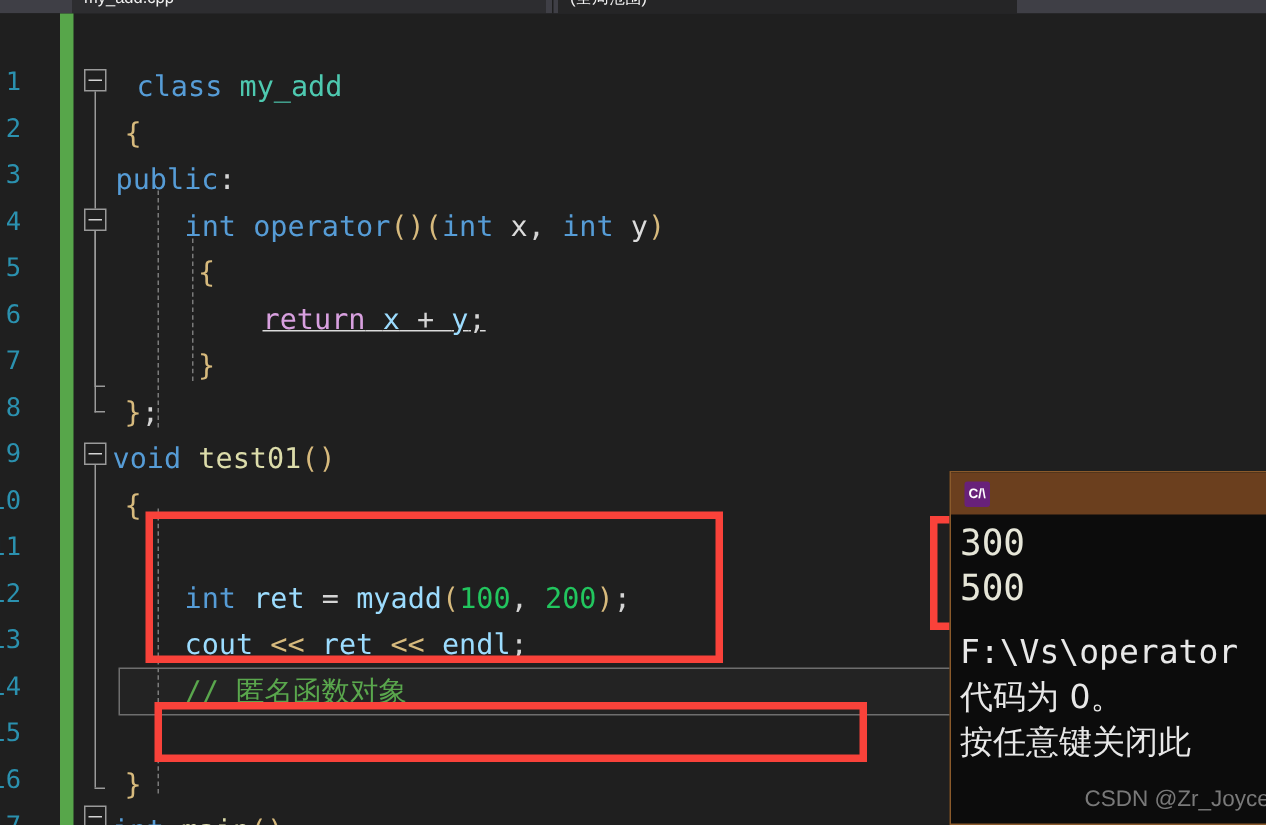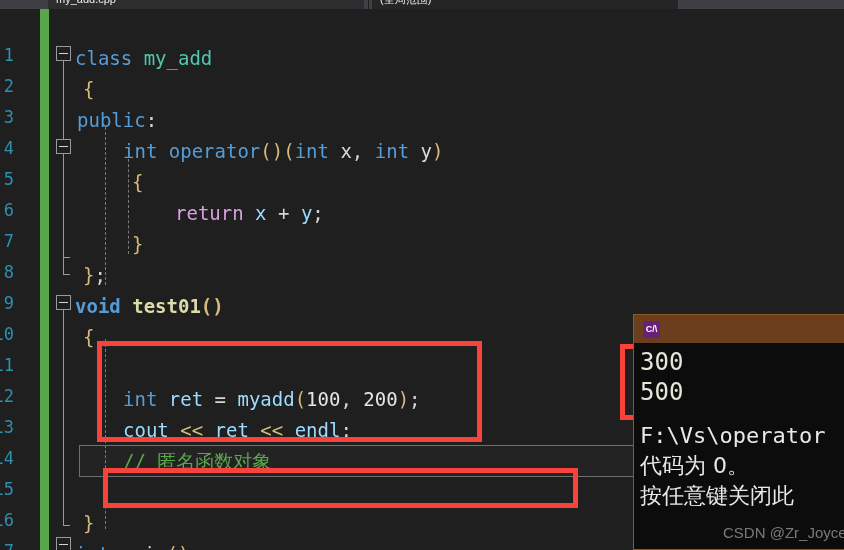--- a/index.html
+++ b/index.html
@@ -77,21 +77,21 @@
   
   .guide{
     position:absolute;width:0;border-left:1px dashed #7a7a7a;
   }
 
   
   .kw   {color:#569cd6;}   
   .type {color:#4ec9b0;}   
   .id   {color:#dcdcdc;}   
   .var  {color:#9cdcfe;}   
-  .num  {color:#e5e5e5;}   
+  .num  {color:#22c55e;}   
   .punc {color:#d4d4d4;}
   .brc  {color:#d7ba7d;}   
   .cmt  {color:#57a64a;}   
   .kwp  {color:#d8a0df;}   
   .fn   {color:#dcdcaa;}   
 
   
   .lineoutline{
     position:absolute;border:1px solid #6e6e6e;box-sizing:border-box;
     background:rgba(255,255,255,0.02);
@@ -195,29 +195,29 @@
       <div class="fold-foot" style="top:516px;"></div>
 
       <div class="fold-box" style="top:528px;"></div>
     </div>
 
     <div class="guide" style="left:105px;top:118px;height:158px;"></div>
     <div class="guide" style="left:128px;top:150px;height:95px;"></div>
     <div class="guide" style="left:105px;top:330px;height:190px;"></div>
 
     <div class="code" id="codearea">
-        <div class="cline" style="top: 34px; left: 0px; text-align: right;"><span class="kw">class</span><span class="punc"> </span><span class="type">my_add</span></div>
+        <div class="cline" style="top: 34px; left: 16px; text-align: right;"><span class="kw">class</span><span class="punc"> </span><span class="type">my_add</span></div>
         <div class="cline" style="top: 65px; left: 8px;"><span class="brc">{</span></div>
         <div class="cline" style="top: 96px; left: 2px;"><span class="kw">public</span><span class="punc">:</span></div>
         <div class="cline" style="top: 127px; left: 48px;"><span class="kw">int</span><span class="punc"> </span><span class="kw">operator</span><span class="brc">()(</span><span class="kw">int</span><span class="punc"> </span><span class="id">x</span><span class="punc">, </span><span class="kw">int</span><span class="punc"> </span><span class="id">y</span><span class="brc">)</span></div>
         <div class="cline" style="top: 158px; left: 57px;"><span class="brc">{</span></div>
-        <div class="cline" style="top: 189px; left: 100px;"><span class="kwp">return</span><span class="punc"> </span><span class="var">x</span><span class="punc"> + </span><span class="var">y</span><span class="punc">;</span></div>
+        <div class="cline" style="top: 189px; left: 100px; text-decoration: underline;"><span class="kwp">return</span><span class="punc"> </span><span class="var">x</span><span class="punc"> + </span><span class="var">y</span><span class="punc">;</span></div>
         <div class="cline" style="top: 220px; left: 57px;"><span class="brc">}</span></div>
         <div class="cline" style="top: 251px; left: 8px;"><span class="brc">}</span><span class="punc">;</span></div>
-        <div class="cline" style="top: 282px; left: 0px; font-weight: bold;"><span class="kw">void</span><span class="punc"> </span><span class="fn">test01</span><span class="brc">()</span></div>
+        <div class="cline" style="top: 282px; left: 0px;"><span class="kw">void</span><span class="punc"> </span><span class="fn">test01</span><span class="brc">()</span></div>
         <div class="cline" style="top: 313px; left: 8px;"><span class="brc">{</span></div>
         <div class="cline" style="top: 375px; left: 48px;"><span class="kw">int</span><span class="punc"> </span><span class="var">ret</span><span class="punc"> = </span><span class="var">myadd</span><span class="brc">(</span><span class="num">100</span><span class="punc">, </span><span class="num">200</span><span class="brc">)</span><span class="punc">;</span></div>
         <div class="cline" style="top: 437px; left: 48px;"><span class="cmt">// 匿名函数对象</span></div>
         <div class="cline" style="top: 406px; left: 48px;"><span class="var">cout</span><span class="brc"> &lt;&lt; </span><span class="var">ret</span><span class="brc"> &lt;&lt; </span><span class="var">endl</span><span class="punc">;</span></div>
         <div class="cline" style="top: 499px; left: 8px;"><span class="brc">}</span></div>
         <div class="cline" style="top: 530px; left: 0px;"><span class="kw">int</span><span class="punc"> </span><span class="fn">main</span><span class="brc">()</span></div>
       </div>
 
     <div class="lineoutline" style="left:79px;top:436px;width:765px;height:32px;"></div>
   </div>

